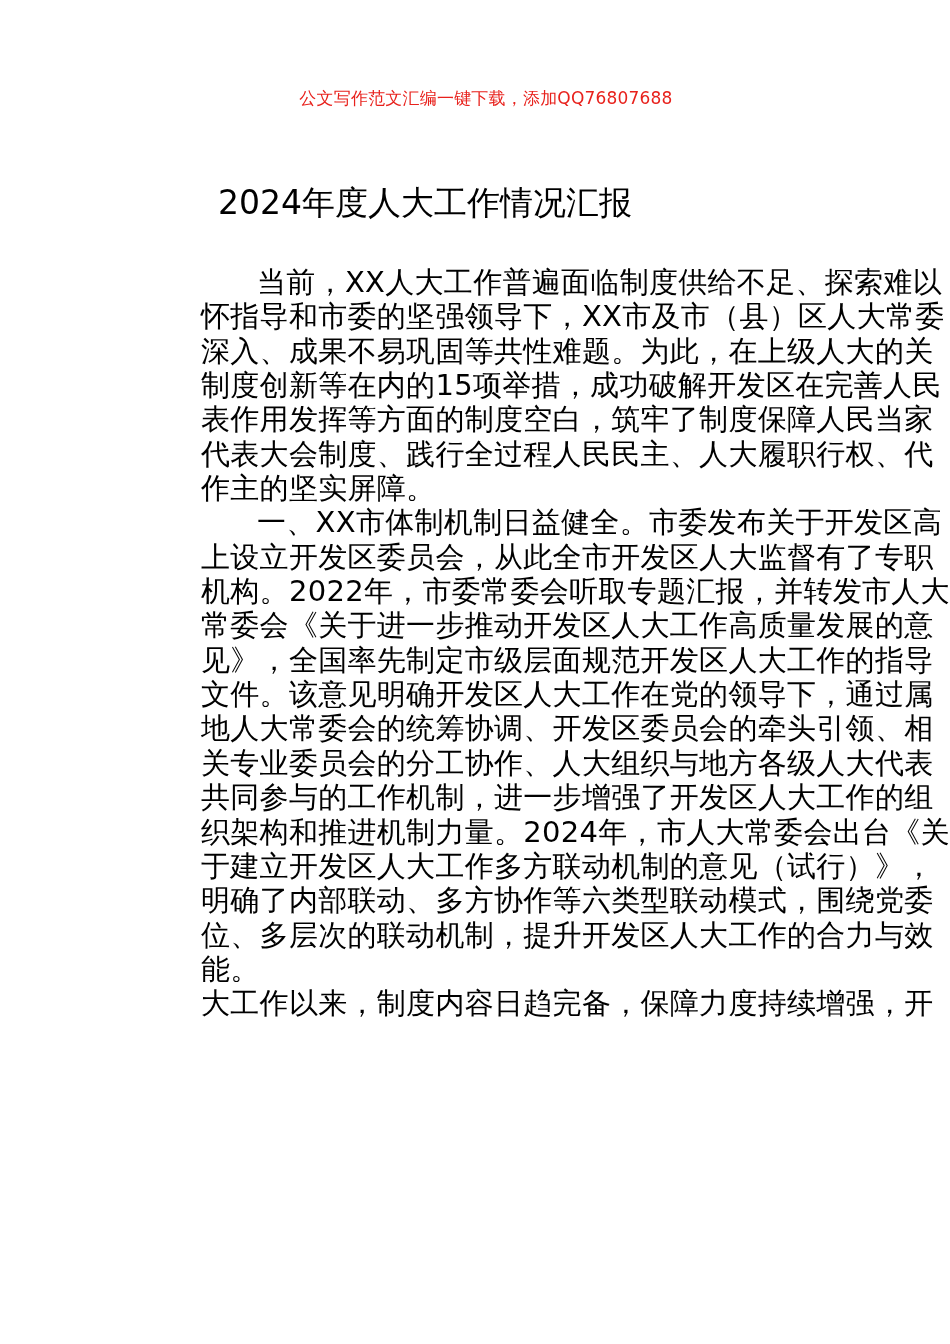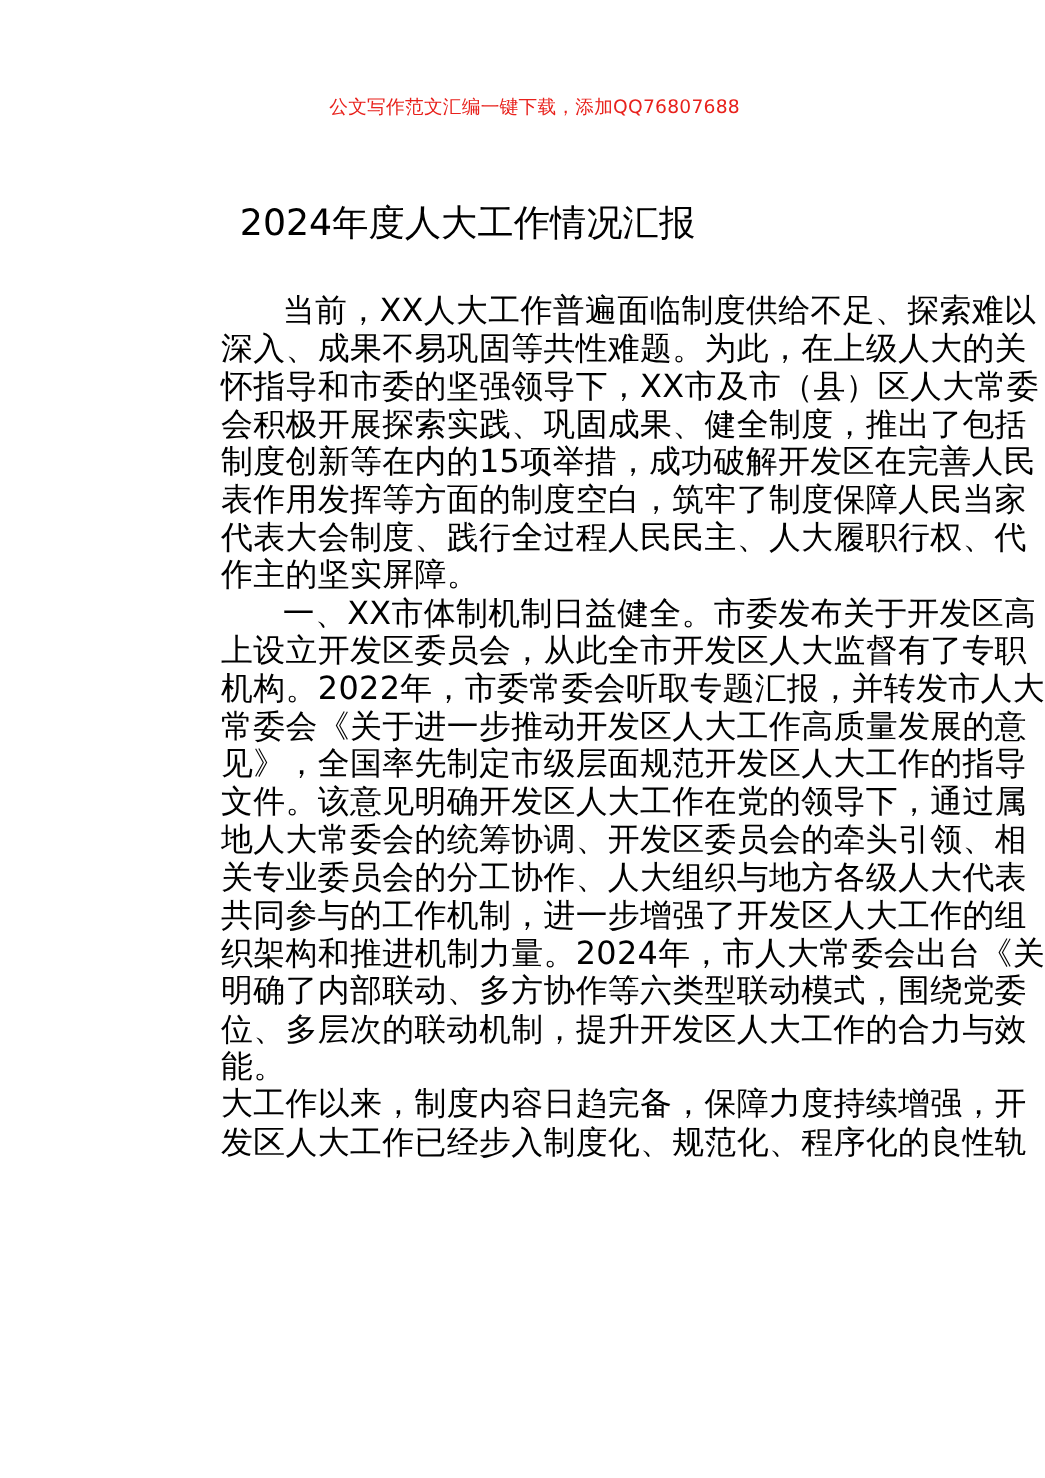--- a/index.html
+++ b/index.html
@@ -83,44 +83,43 @@
 <div class="page">
 
   <div class="header-note" style="color: rgb(232, 33, 28); padding-left: 11px;">公文写作范文汇编一键下载，添加QQ76807688</div>
 
   <h1 class="doc-title">2024年度人大工作情况汇报</h1>
 
   <div class="body-text">
 
     <div class="para">
       <span class="line first">当前，XX人大工作普遍面临制度供给不足、探索难以</span>
+      <span class="line">怀指导和市委的坚强领导下，XX市及市（县）区人大常委</span>
       <span class="line">深入、成果不易巩固等共性难题。为此，在上级人大的关</span>
-      <span class="line">怀指导和市委的坚强领导下，XX市及市（县）区人大常委</span>
-      <span class="line">会积极开展探索实践、巩固成果、健全制度，推出了包括</span>
       <span class="line">制度创新等在内的15项举措，成功破解开发区在完善人民</span>
       <span class="line">表作用发挥等方面的制度空白，筑牢了制度保障人民当家</span>
       <span class="line">代表大会制度、践行全过程人民民主、人大履职行权、代</span>
       <span class="line last">作主的坚实屏障。</span>
     </div>
 
     <div class="para">
       <span class="line first">一、XX市体制机制日益健全。市委发布关于开发区高</span>
       <span class="line">上设立开发区委员会，从此全市开发区人大监督有了专职</span>
       <span class="line">机构。2022年，市委常委会听取专题汇报，并转发市人大</span>
       <span class="line">常委会《关于进一步推动开发区人大工作高质量发展的意</span>
       <span class="line">见》，全国率先制定市级层面规范开发区人大工作的指导</span>
       <span class="line">文件。该意见明确开发区人大工作在党的领导下，通过属</span>
       <span class="line">地人大常委会的统筹协调、开发区委员会的牵头引领、相</span>
       <span class="line">关专业委员会的分工协作、人大组织与地方各级人大代表</span>
       <span class="line">共同参与的工作机制，进一步增强了开发区人大工作的组</span>
       <span class="line">织架构和推进机制力量。2024年，市人大常委会出台《关</span>
+      <span class="line">于建立开发区人大工作多方联动机制的意见（试行）》，</span>
       <span class="line">明确了内部联动、多方协作等六类型联动模式，围绕党委</span>
       <span class="line">位、多层次的联动机制，提升开发区人大工作的合力与效</span>
       <span class="line last">能。</span>
     </div>
 
     <div class="para">
       <span class="line">大工作以来，制度内容日趋完备，保障力度持续增强，开</span>
-      <span class="line">发区人大工作已经步入制度化、规范化、程序化的良性轨</span>
     </div>
 
   </div>
 </div>
 
 </body></html>

